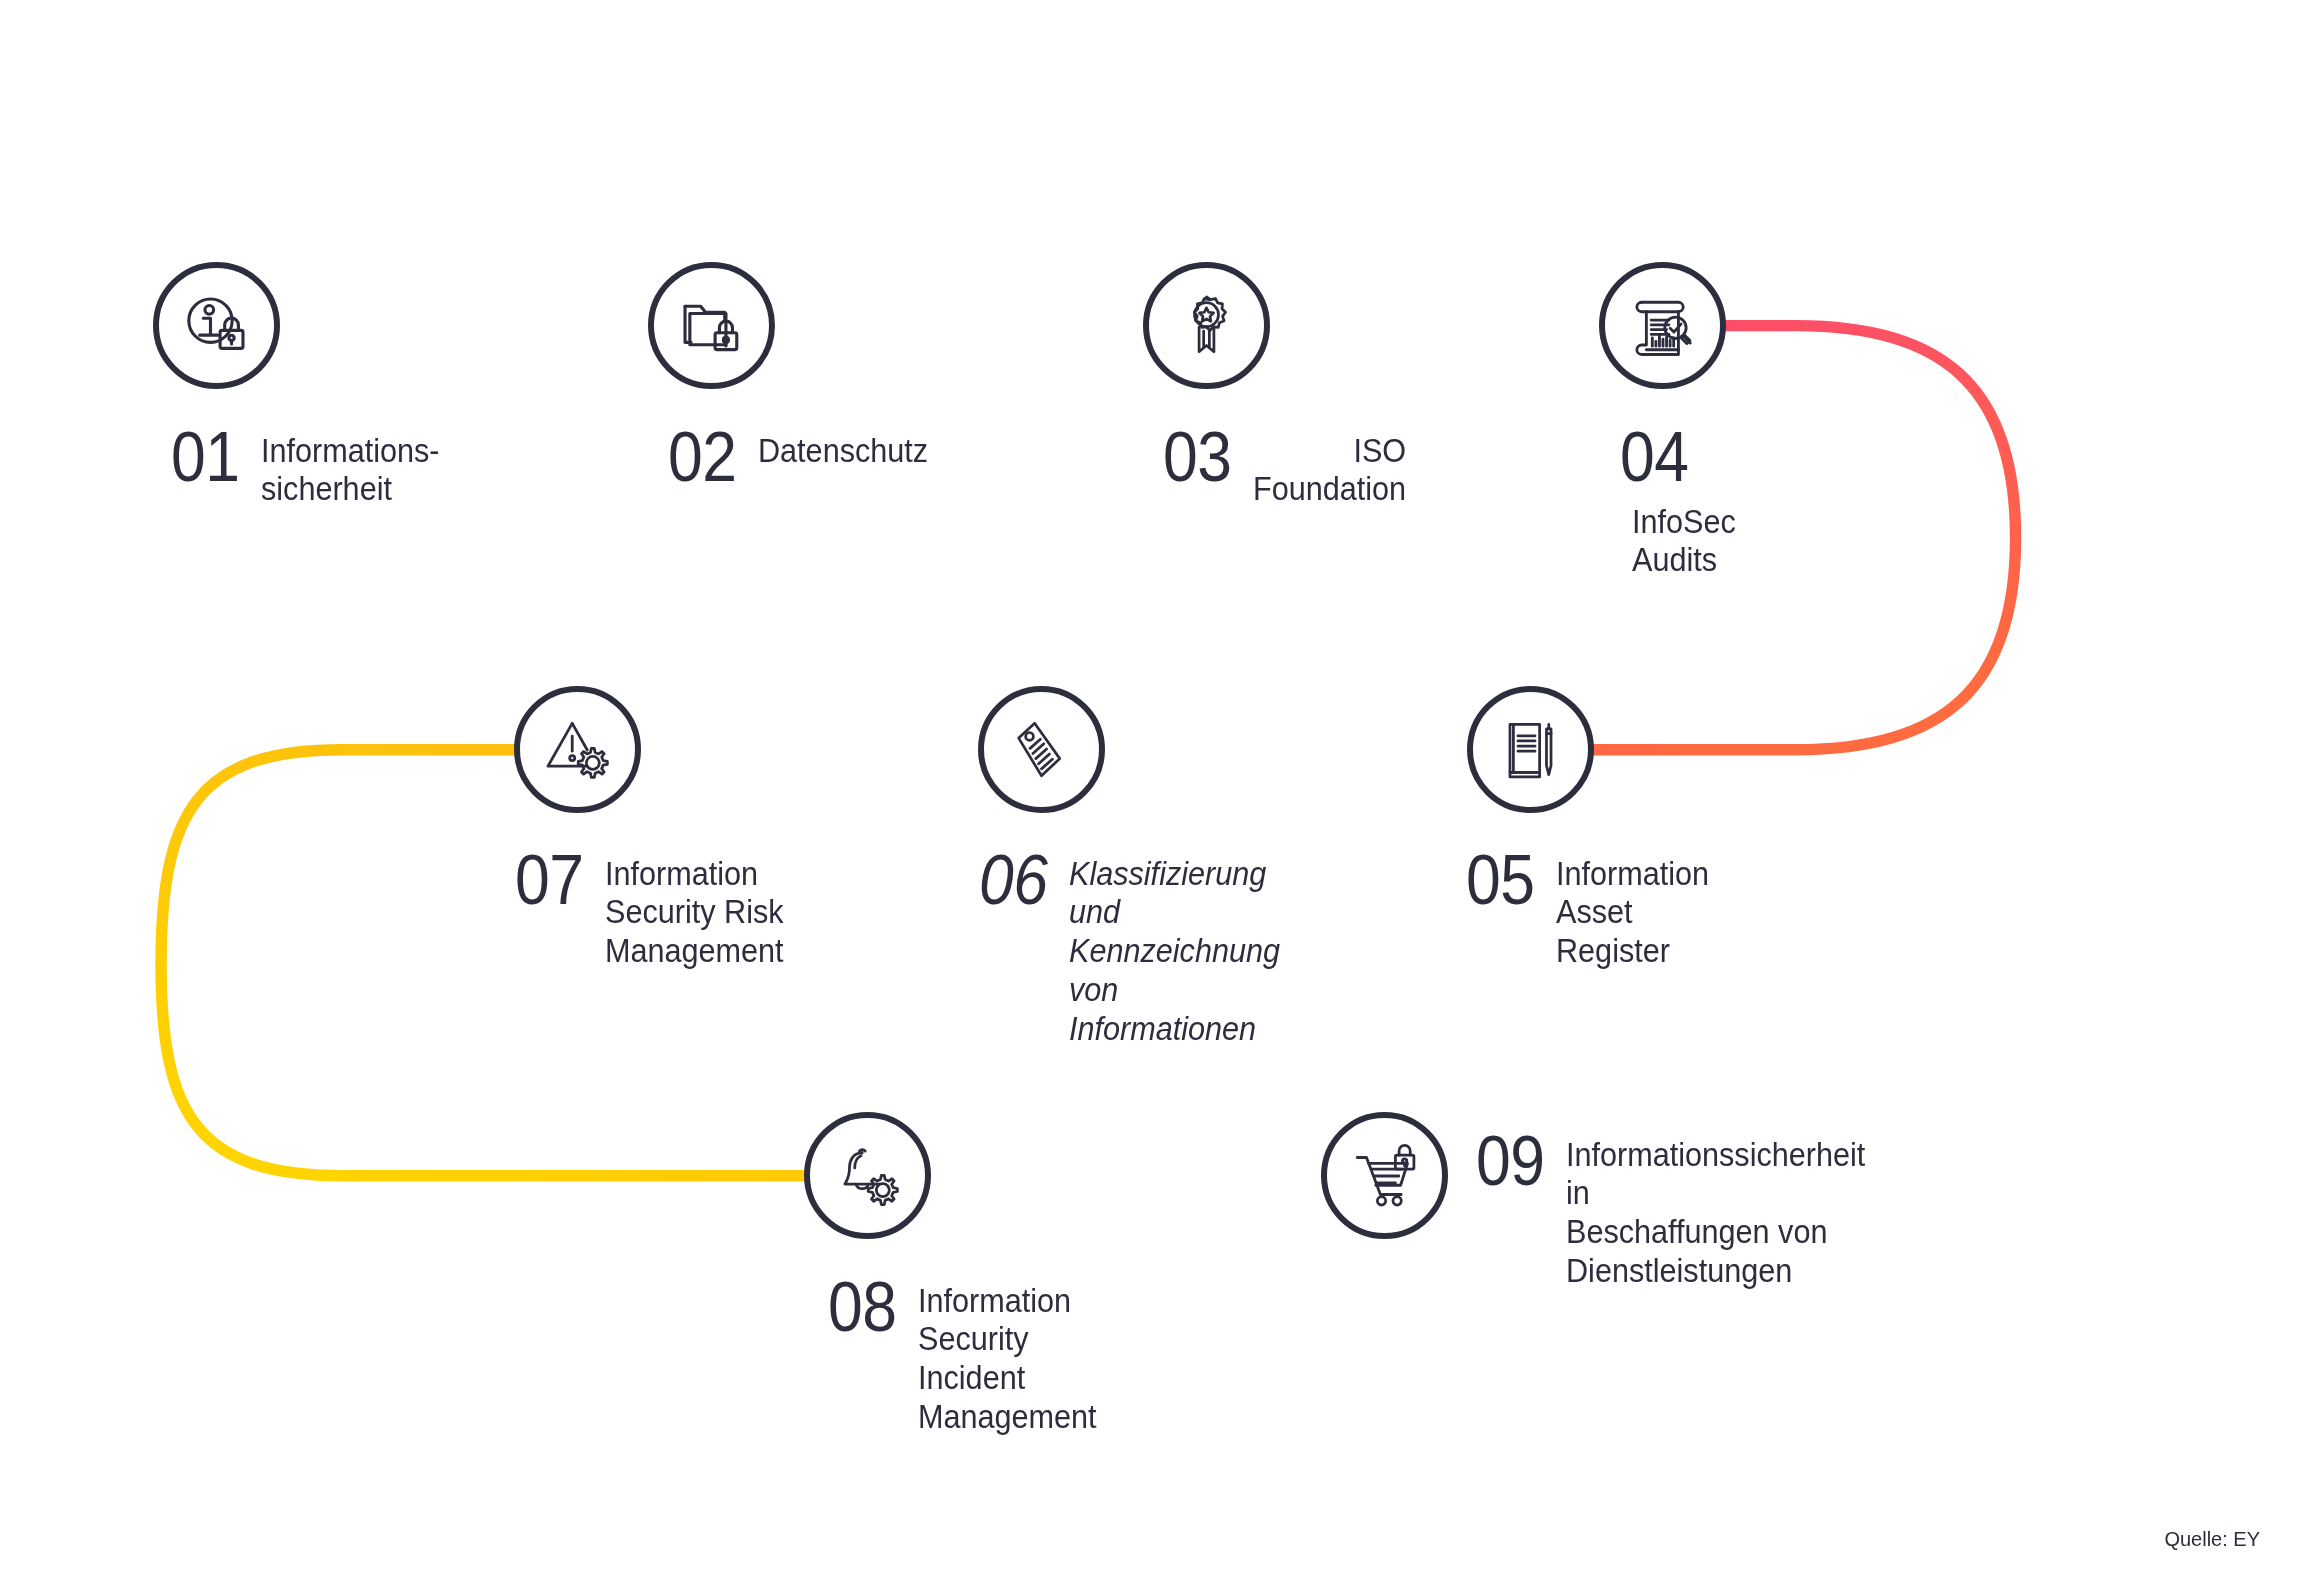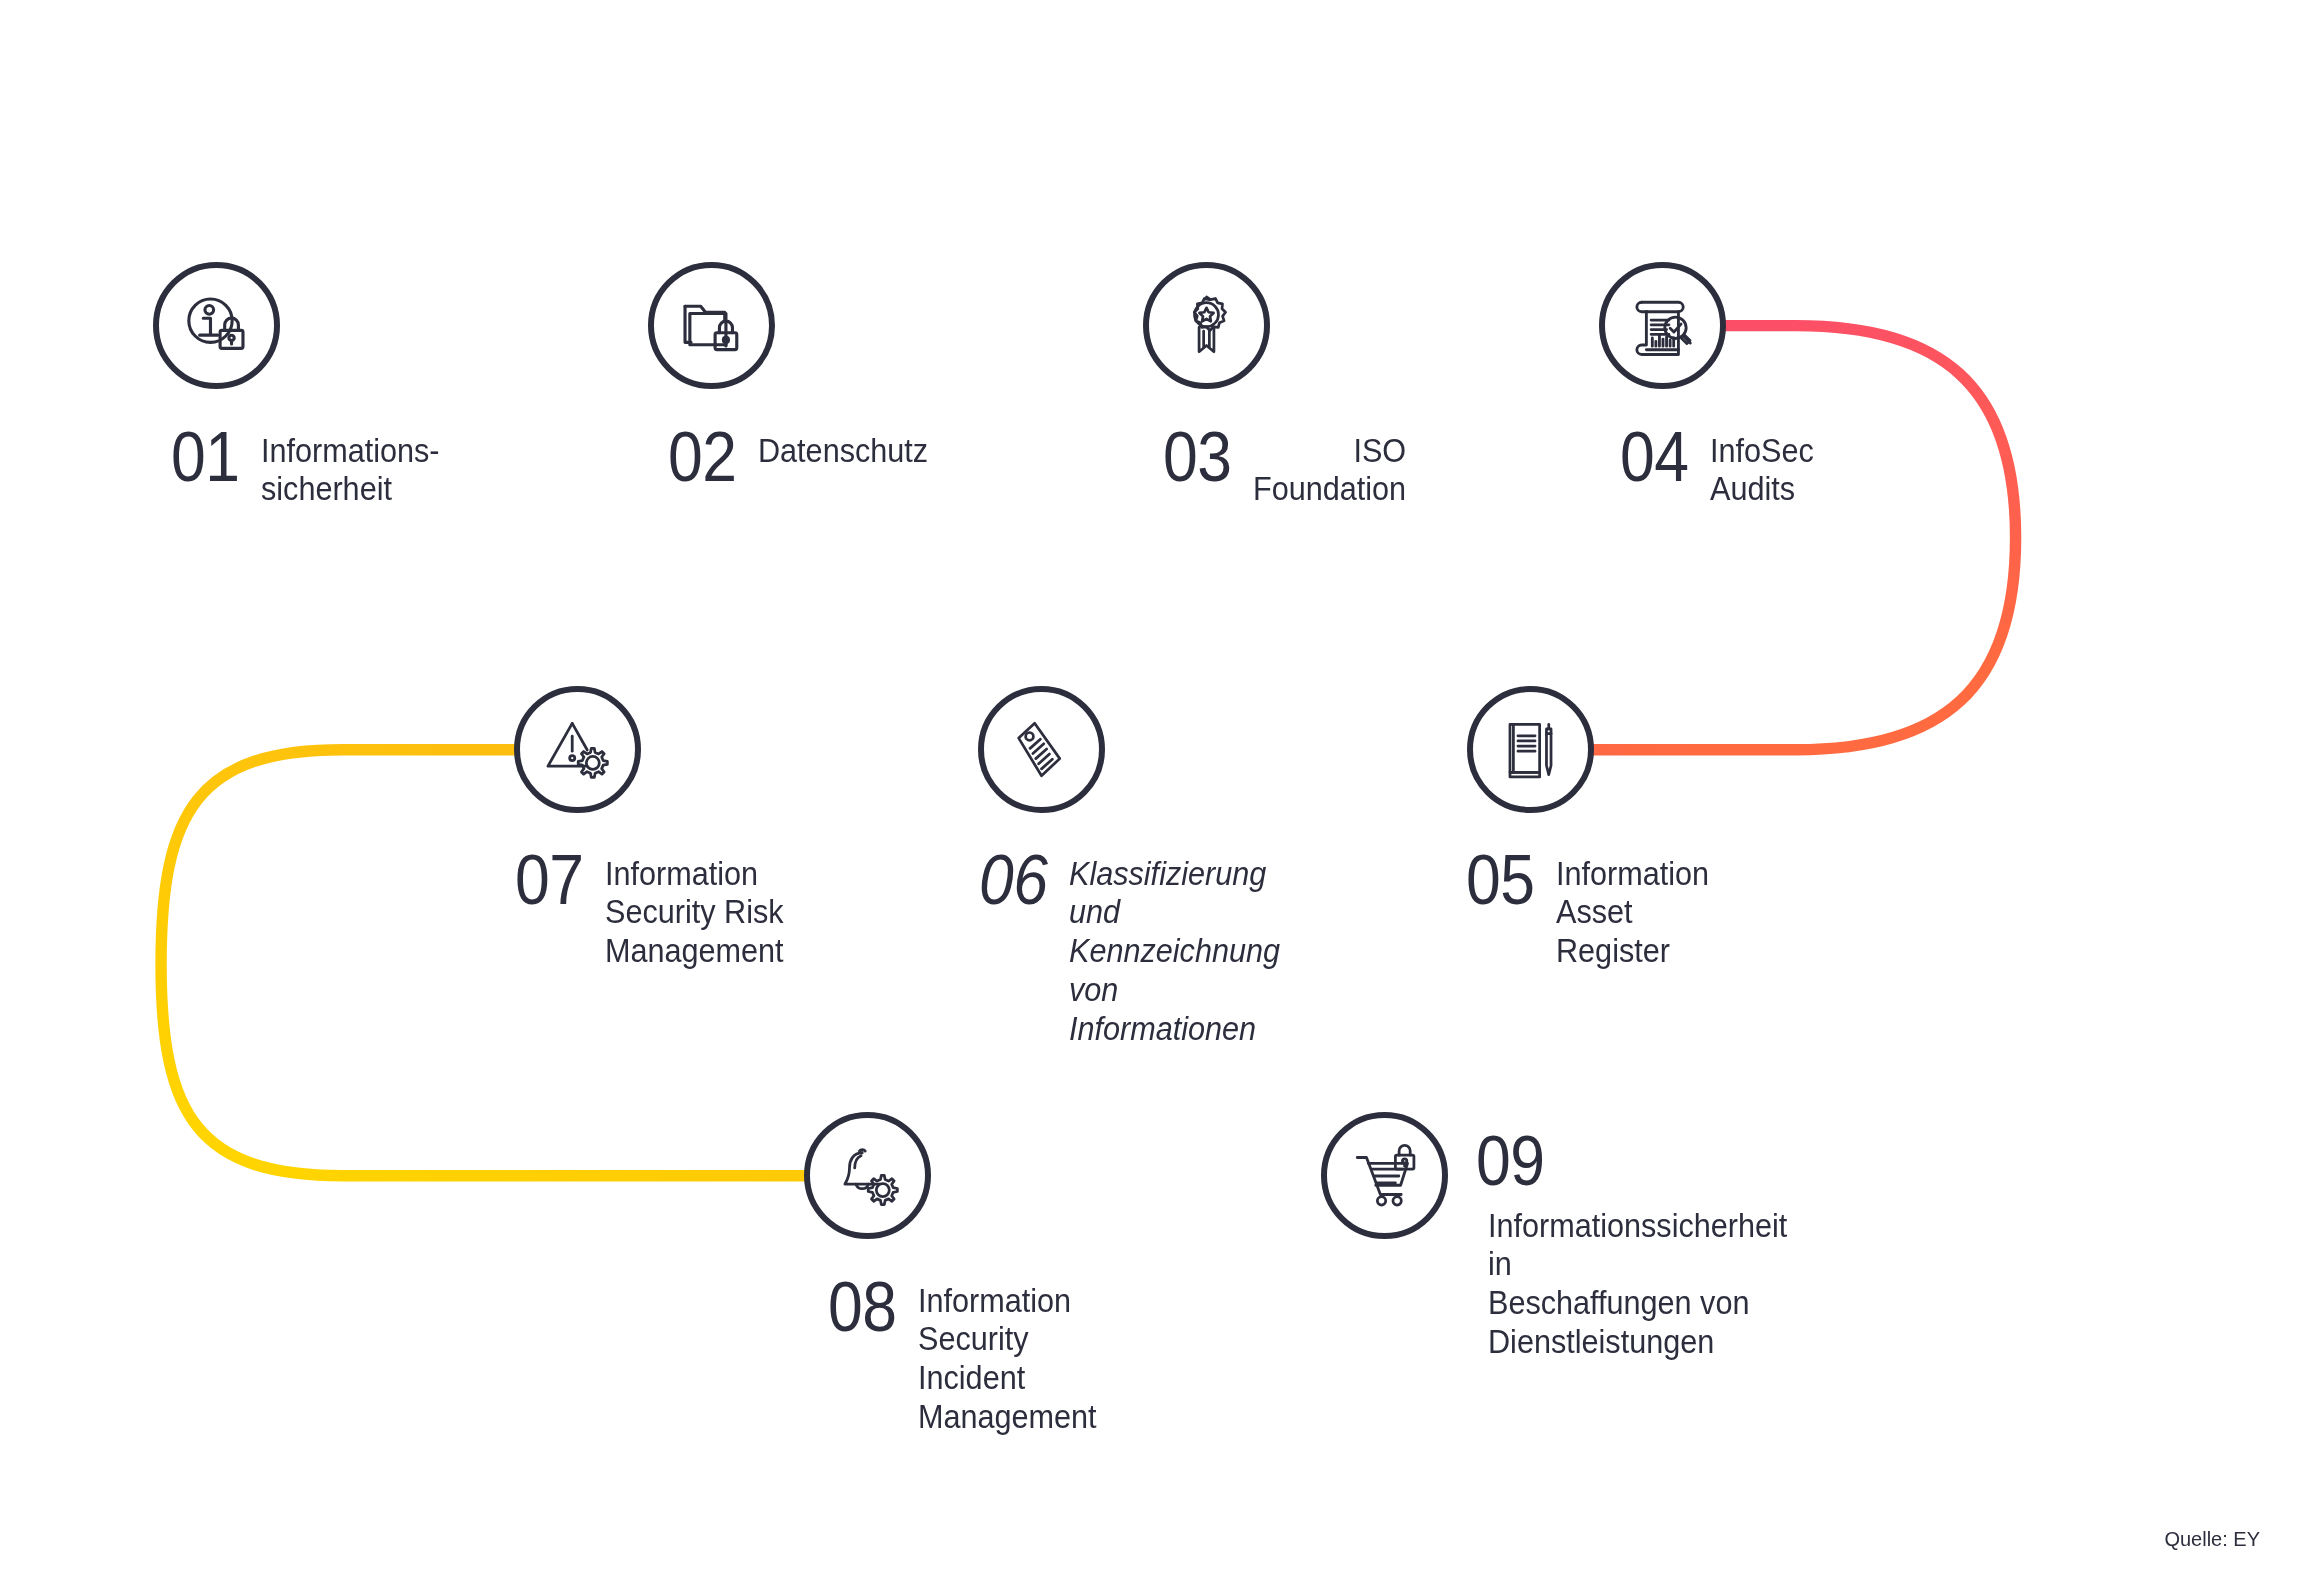--- a/index.html
+++ b/index.html
@@ -166,21 +166,21 @@
           <path d="M18 52 h27"></path>
           <path d="M22 27 h15 M22 31 h15 M22 35 h13 M22 39 h15"></path>
           <path d="M23 49 v-7 M26 49 v-4 M29 49 v-9 M32 49 v-6 M35 49 v-8 M38 49 v-5 M41 49 v-7"></path>
           <circle cx="42.5" cy="33.5" r="9"></circle>
           <path d="M38 33.8 l3.2 3.2 6-6.6"></path>
           <path d="M49 40.3 l6 6"></path>
           <path d="M47.6 42.3 l4.5 4.5 2.6-2.6 -4.5-4.5z"></path>
         </svg>
       </span>
     </div>
-    <div class="caption" style="left:1620px;top:421px;">
+    <div class="caption" style="left:1620px;top:421px;flex-direction:column;">
       <span class="num">04</span>
       <span class="lbl" style="margin-left:12px;margin-top:9.6px;">InfoSec
 Audits</span>
     </div>
   </div>
 
   <div class="node">
     <div class="bubble" style="left:1467px;top:686px;">
       <span>
         <svg width="73" height="73" viewBox="0 0 64 64" fill="none" stroke="#2d2e3d" stroke-width="2.4" stroke-linecap="round" stroke-linejoin="round">
@@ -271,21 +271,21 @@
           <path d="M21 26 h26 M23 32 h21 M25 38 h16"></path>
           <circle cx="29" cy="53.5" r="3.6"></circle>
           <circle cx="42.5" cy="53.5" r="3.6"></circle>
           <rect x="41" y="14" width="16" height="12" rx="1.2"></rect>
           <path d="M44.2 14 v-3.6 a4.8 4.8 0 0 1 9.6 0 V14"></path>
           <circle cx="49" cy="19" r="1.9"></circle>
           <path d="M49 20.9 v2.6"></path>
         </svg>
       </span>
     </div>
-    <div class="caption" style="left:1476px;top:1125px;flex-direction:column;">
+    <div class="caption" style="left:1476px;top:1125px;">
       <span class="num">09</span>
       <span class="lbl" style="margin-left:12px;margin-top:9.6px;">Informationssicherheit in
 Beschaffungen von Dienstleistungen</span>
     </div>
   </div>
 
   <div class="source">Quelle: EY</div>
 
 </div>
 

